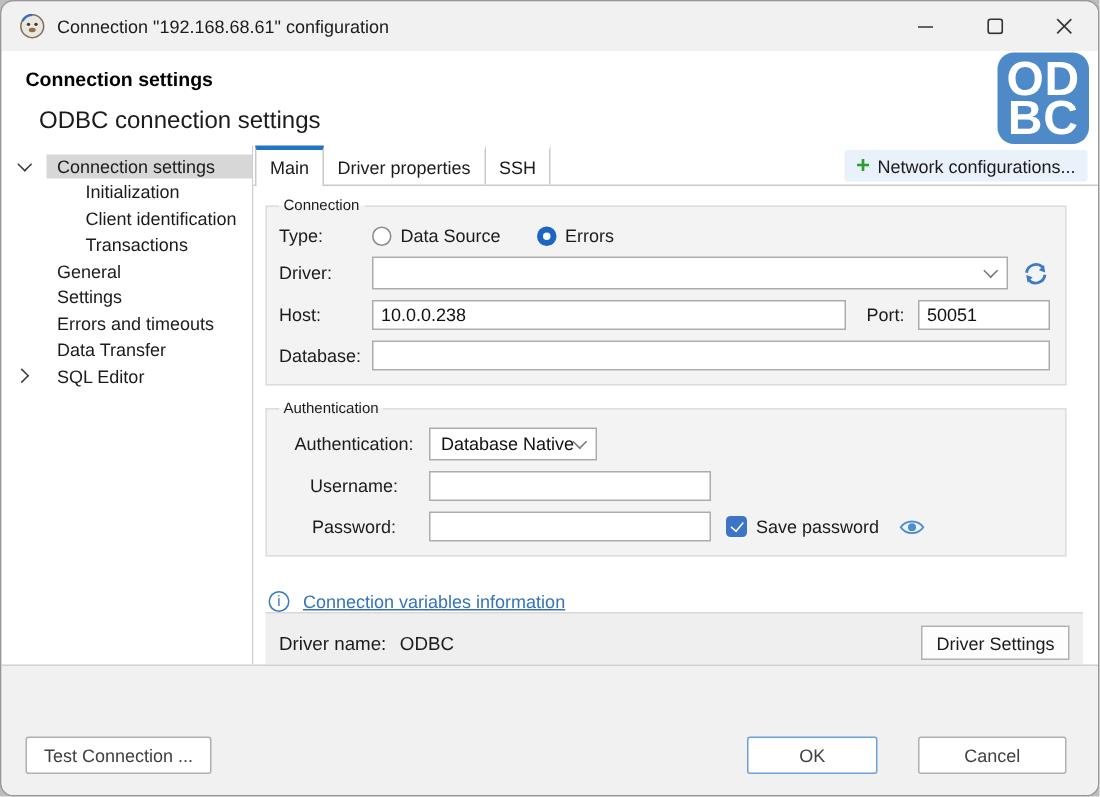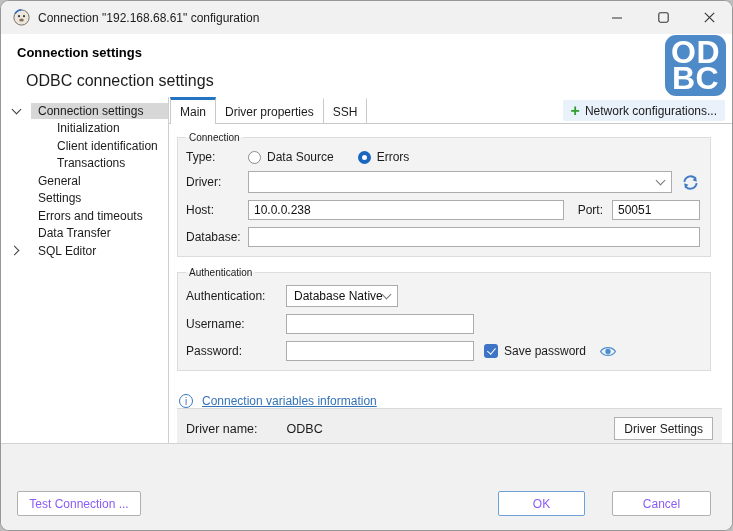--- a/index.html
+++ b/index.html
@@ -33,21 +33,21 @@
   .tab{font-size:12px;display:flex;align-items:center;padding:0 9px;border-right:1px solid #c9c9c9;color:#1b1b1b;border-top:3px solid transparent;}
   .tab.active{border-top:3px solid #2574c4;border-left:1px solid #c9c9c9;margin-bottom:-1px;background:#fff;}
   .netcfg{position:absolute;right:7px;top:3px;height:21px;display:flex;align-items:center;gap:5px;background:#e9f1fb;padding:0 8px;font-size:12px;border-radius:2px;color:#1b1b1b;}
   .plus{color:#2e9e2e;font-weight:bold;font-size:16px;line-height:14px;}
 
   .tabcontent{flex:1;padding:8px 10px 0 8px;min-height:0;display:flex;flex-direction:column;}
   fieldset{border:1px solid #dcdcdc;background:#f3f3f3;margin:0 11px 10px 0;padding:0 10px 9px 8px;}
   legend{font-size:10px;padding:0 3px;color:#1b1b1b;}
   .frow{display:flex;align-items:center;margin-top:7px;font-size:12px;color:#1b1b1b;}
   .flabel{width:62px;flex:0 0 62px;}
-  .auth .flabel{width:100px;flex:0 0 100px;}
+  .auth .flabel{width:100px;flex:0 0 100px;text-align:center;}
   input.txt{height:20px;box-sizing:border-box;border:1px solid #acacac;background:#fff;font:12px "Liberation Sans",sans-serif;padding:0 5px;outline:none;color:#111;}
   .host-input{flex:1;}
   .port-label{margin:0 9px 0 14px;width:auto;}
   .port-input{width:88px;flex:0 0 88px;}
   .db-input{flex:1;}
   .user-input{width:188px;flex:0 0 188px;}
 
   .select{height:22px;box-sizing:border-box;border:1px solid #acacac;background:#fff;display:flex;align-items:center;padding:0 7px;font-size:12px;color:#111;}
   .driver-select{flex:1;}
   .auth-select{width:112px;flex:0 0 112px;}
@@ -60,26 +60,26 @@
   .cb{width:14px;height:14px;background:#3d74c6;border-radius:3px;margin-left:10px;position:relative;flex:0 0 14px;}
   .cb::after{content:"";position:absolute;left:4.5px;top:1.5px;width:3.5px;height:7px;border-right:1.6px solid #fff;border-bottom:1.6px solid #fff;transform:rotate(40deg);}
   .savepw{margin-left:6px;}
   .eye{margin-left:13px;display:flex;align-items:center;}
   .sync{margin-left:9px;display:flex;align-items:center;}
 
   .link-row{display:flex;align-items:center;gap:9px;margin:13px 0 0 2px;font-size:12px;}
   .info-icon{width:14px;height:14px;box-sizing:border-box;border-radius:50%;border:1px solid #3978bd;color:#3978bd;font-size:10px;display:flex;align-items:center;justify-content:center;}
   .link{color:#3573b7;text-decoration:underline;}
 
-  .driver-strip{margin-top:auto;height:39px;flex:0 0 39px;background:#efefef;border-top:1px solid #d9d9d9;display:flex;align-items:center;padding:0 9px;font-size:12.5px;color:#1b1b1b;gap:20px;}
+  .driver-strip{margin-top:auto;height:39px;flex:0 0 39px;background:#efefef;border-top:1px solid #d9d9d9;display:flex;align-items:center;padding:0 9px;font-size:12.5px;color:#1b1b1b;}
   .strip-value{margin-left:9px;}
   .strip-btn{margin-left:auto;height:23px;background:#fdfdfd;border:1px solid #b0b0b0;font:12px "Liberation Sans",sans-serif;padding:0 9px;color:#1b1b1b;}
 
   .footer{flex:1;background:#f1f1f1;border-top:1px solid #d2d2d2;position:relative;}
-  .btn{position:absolute;bottom:14px;height:25px;box-sizing:border-box;background:#fff;border:1px solid #b0b0b0;border-radius:2px;font:12px "Liberation Sans",sans-serif;color:#8b5cf6;}
+  .btn{position:absolute;bottom:14px;height:25px;box-sizing:border-box;background:#fff;border:1px solid #b0b0b0;border-radius:2px;font:12px "Liberation Sans",sans-serif;color:#404040;}
   .test-btn{left:16px;width:124px;}
   .ok-btn{left:497px;width:87px;border-color:#6da1d8;margin-top:44px;}
   .cancel-btn{right:21px;width:99px;}
 </style>
 </head>
 <body>
 
 <div class="dialog">
 
   <div class="titlebar">

